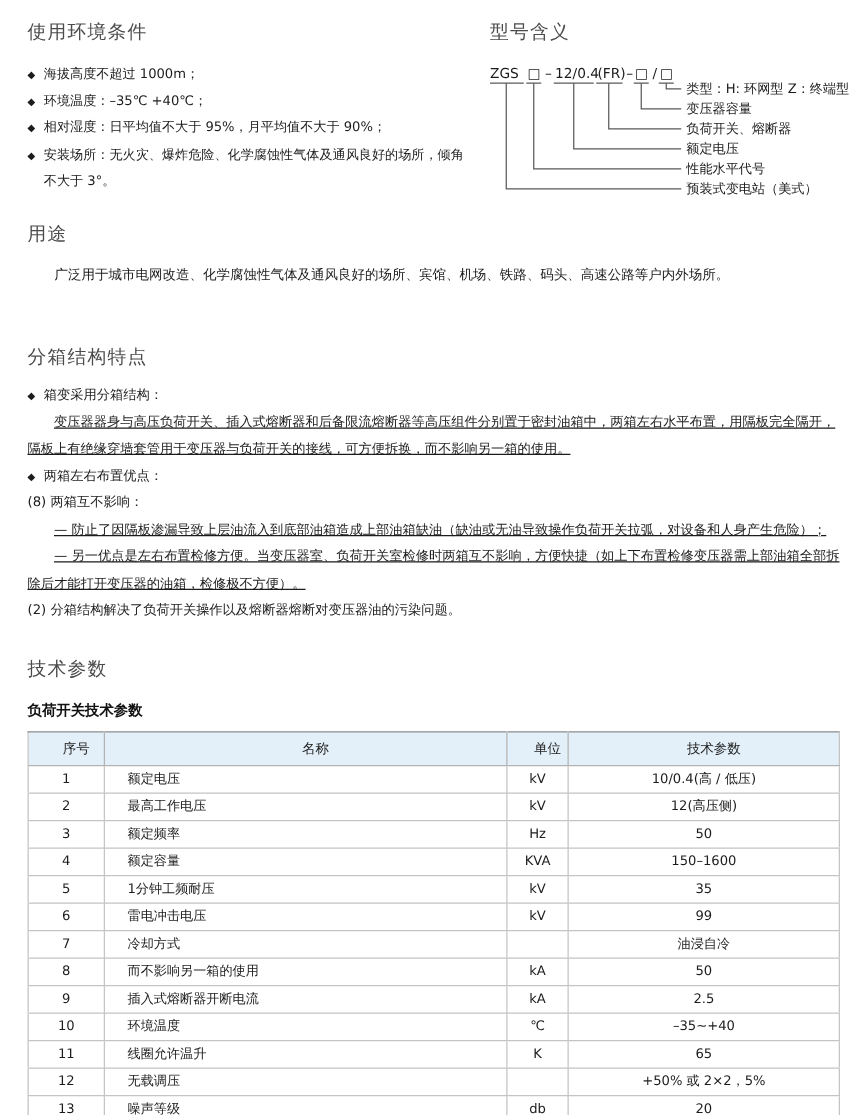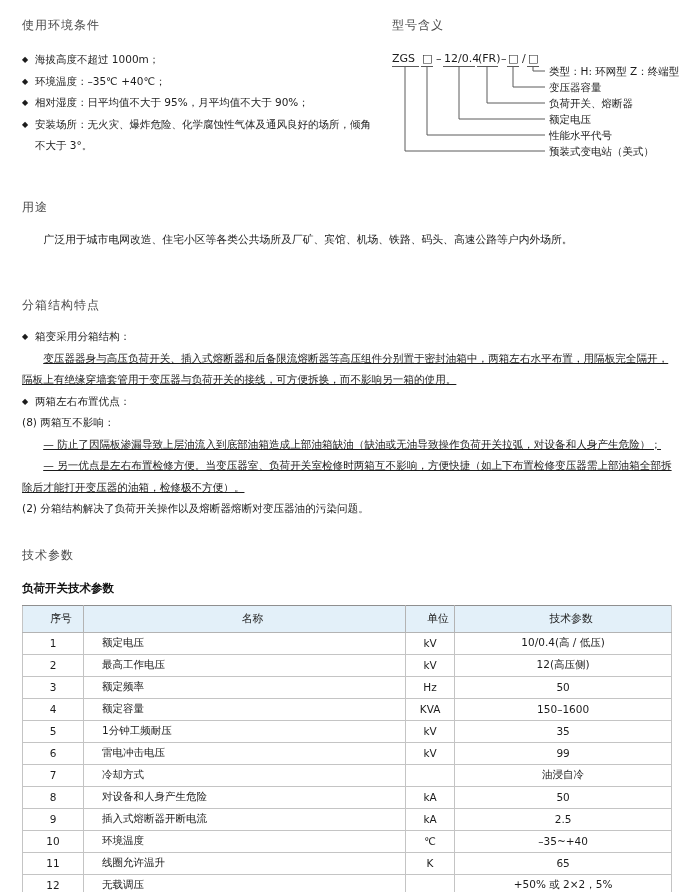--- a/index.html
+++ b/index.html
@@ -1,40 +1,40 @@
 <!DOCTYPE html>
 <html><head>
 <meta charset="utf-8">
 <style>
   * { margin:0; padding:0; box-sizing:border-box; }
   html,body { background:#ffffff; }
   body { font-family:"DejaVu Sans", sans-serif; color:#1c1c1c; }
   .page { width:694px; min-height:892px; background:#ffffff; padding:14px 22px 10px 22px; position:relative; }
 
-  .section-title { font-size:12px; font-weight:500; color:#4b4b4b; letter-spacing:1px; line-height:22px; }
+  .section-title { font-size:15px; font-weight:500; color:#4b4b4b; letter-spacing:1px; line-height:22px; }
 
   
   .top-row { display:flex; min-height:158px; }
   .col-left { width:352px; flex:0 0 352px; }
   .col-right { flex:1 1 auto; padding-top:0;margin-left:18px; }
 
   .env-list { margin-top:13px; }
   .bullet-item { display:flex; font-size:10.5px; line-height:21.5px; color:#1c1c1c; }
   .bullet-marker { flex:0 0 13px; font-size:8px; line-height:21.5px; color:#1c1c1c; }
   .bullet-text { flex:1 1 auto; }
 
   
   .model-svg { display:block; margin-top:13px; }
   .model-svg text { fill:#1c1c1c; }
   .model-svg .code-txt { font-size:11px; }
   .model-svg .label-txt { font-size:10.5px; }
   .model-svg line, .model-svg polyline { stroke:#5a5a5a; stroke-width:1; fill:none; }
 
   
-  .usage-title { margin-top:24px; }
+  .usage-title { margin-top:4px; }
   .usage-body { margin-top:11px; font-size:10.8px; line-height:21px; text-indent:2em; }
 
   
   .structure-title { margin-top:44px; }
   .structure-items { margin-top:10px; }
   .s-item { font-size:10.6px; line-height:21.5px; color:#1c1c1c; }
   .s-item.indent { text-indent:2em;text-decoration:underline; }
   .s-bullet { display:flex; }
   .s-bullet .bullet-marker { flex:0 0 13px; }
 
@@ -114,21 +114,21 @@
         <text class="label-txt" x="157" y="57.5">负荷开关、熔断器</text>
         <text class="label-txt" x="157" y="73.5">额定电压</text>
         <text class="label-txt" x="157" y="89.5">性能水平代号</text>
         <text class="label-txt" x="157" y="105.5">预装式变电站（美式）</text>
       </svg>
     </div>
   </div>
 
   <div>
     <div class="section-title usage-title">用途</div>
-    <p class="usage-body">广泛用于城市电网改造、住宅小区等各类公共场所及厂矿、宾馆、机场、铁路、码头、高速公路等户内外场所。</p>
+    <p class="usage-body">广泛用于城市电网改造、化学腐蚀性气体及通风良好的场所、宾馆、机场、铁路、码头、高速公路等户内外场所。</p>
   </div>
 
   <div>
     <div class="section-title structure-title">分箱结构特点</div>
     <div class="structure-items">
       <div class="s-item s-bullet">
         <span class="bullet-marker">◆</span>
         <span class="bullet-text">箱变采用分箱结构：</span>
       </div>
       <p class="s-item indent">变压器器身与高压负荷开关、插入式熔断器和后备限流熔断器等高压组件分别置于密封油箱中，两箱左右水平布置，用隔板完全隔开，隔板上有绝缘穿墙套管用于变压器与负荷开关的接线，可方便拆换，而不影响另一箱的使用。</p>
@@ -200,21 +200,21 @@
           <td class="c-val">99</td>
         </tr>
         <tr>
           <td class="c-no">7</td>
           <td class="c-name">冷却方式</td>
           <td class="c-unit"></td>
           <td class="c-val">油浸自冷</td>
         </tr>
         <tr>
           <td class="c-no">8</td>
-          <td class="c-name">对设备和人身产生危险</td>
+          <td class="c-name">而不影响另一箱的使用</td>
           <td class="c-unit">kA</td>
           <td class="c-val">50</td>
         </tr>
         <tr>
           <td class="c-no">9</td>
           <td class="c-name">插入式熔断器开断电流</td>
           <td class="c-unit">kA</td>
           <td class="c-val">2.5</td>
         </tr>
         <tr>

